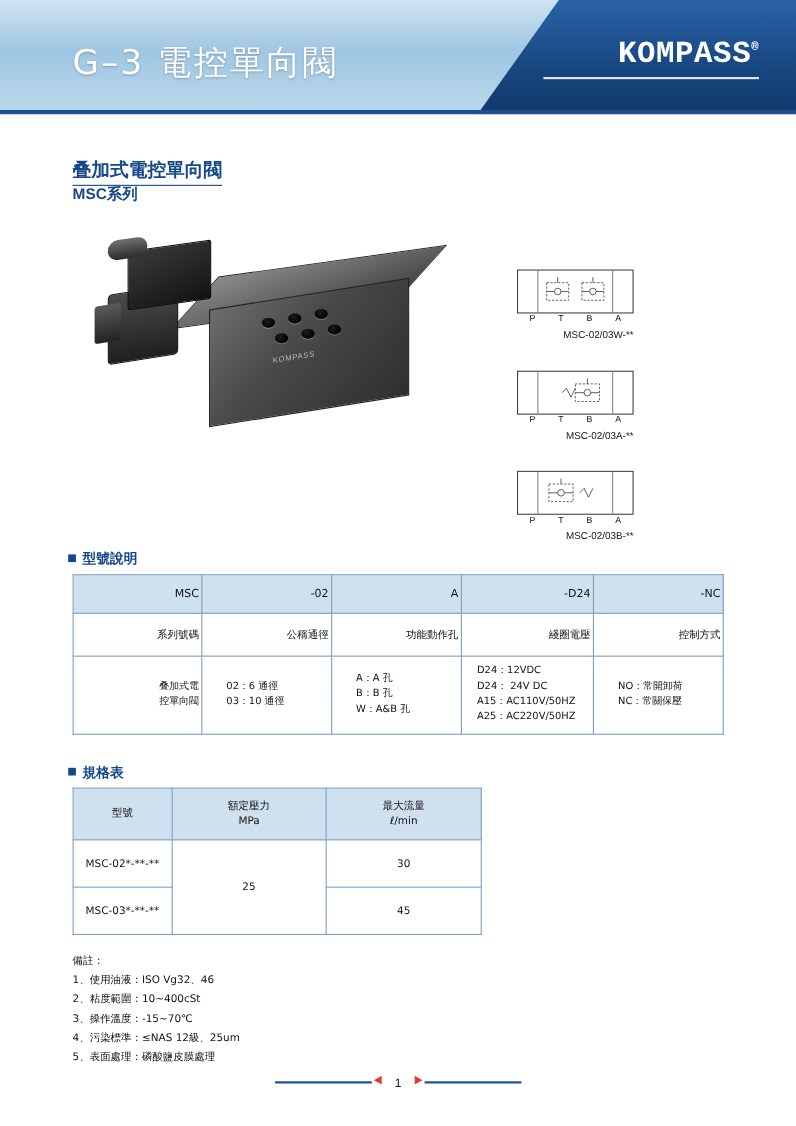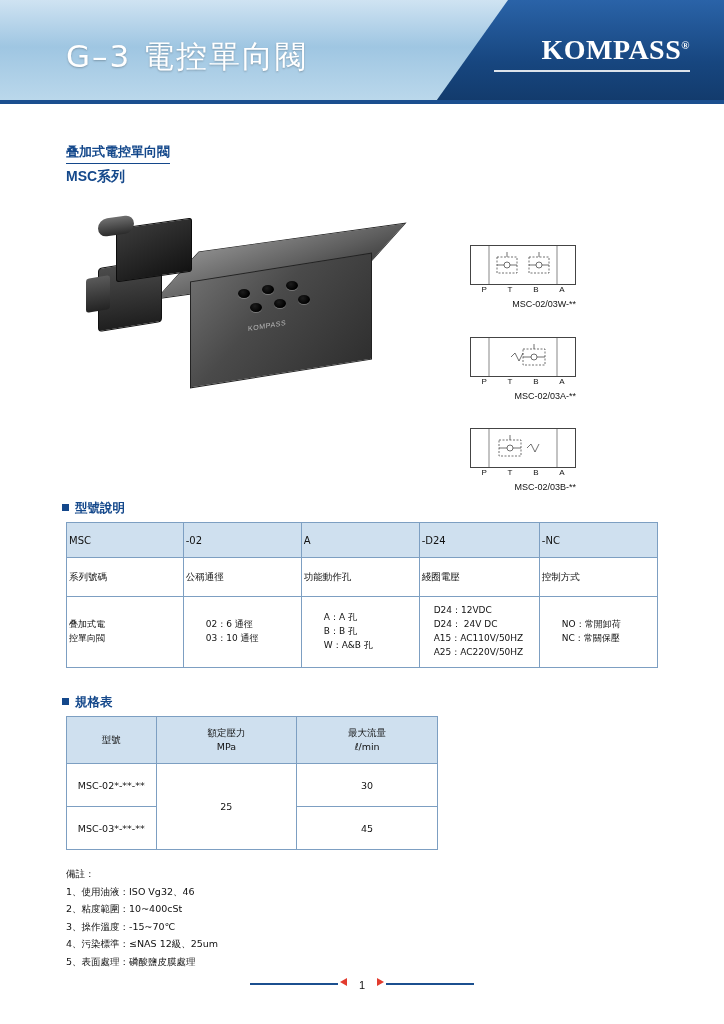--- a/index.html
+++ b/index.html
@@ -45,21 +45,21 @@
     text-shadow: 0 1px 2px rgba(0,0,0,0.25);
     font-family: "DejaVu Sans", "Liberation Sans", sans-serif;
   }
   .brand {
     position: absolute;
     right: 34px; top: 34px;
     font-size: 28px;
     font-weight: bold;
     color: #ffffff;
     letter-spacing: 0.5px;
-    font-family: Liberation Serif, serif;
+    font-family: Liberation Mono, monospace;
   }
   .brand-reg {
     font-size: 11px;
     vertical-align: super;
   }
   .brand-underline {
     position: absolute;
     right: 34px; top: 70px;
     width: 196px; height: 2px;
     background: #ffffff;
@@ -69,21 +69,21 @@
     position: absolute;
     left: 0; top: 100px;
     width: 724px; height: 4px;
     background: #1b4f8f;
   }
 
   
   .sec-title-1 {
     position: absolute;
     left: 66px; top: 143px;
-    font-size: 13px;
+    font-size: 17px;
     color: #14488b;
     font-weight: bold;
     border-bottom: 1px solid #14488b;
     padding-bottom: 2px;
     font-family: "DejaVu Sans", "Liberation Sans", sans-serif;
   }
   .sec-title-2 {
     position: absolute;
     left: 66px; top: 168px;
     font-size: 14px;
@@ -219,21 +219,21 @@
     border-collapse: collapse;
     position: absolute;
     font-family: "DejaVu Sans", "Liberation Sans", sans-serif;
   }
   .model-table {
     left: 66px; top: 522px;
     width: 592px;
   }
   .model-table td, .model-table th {
     border: 1px solid #7d9fc2;
-    text-align: left;
+    text-align: right;
     font-size: 9.5px;
     color: #111;
     padding: 4px 2px;
   }
   .model-table .row-head td {
     background: #cfe0ef;
     height: 26px;
     font-size: 10px;
   }
   .model-table .row-desc td {

